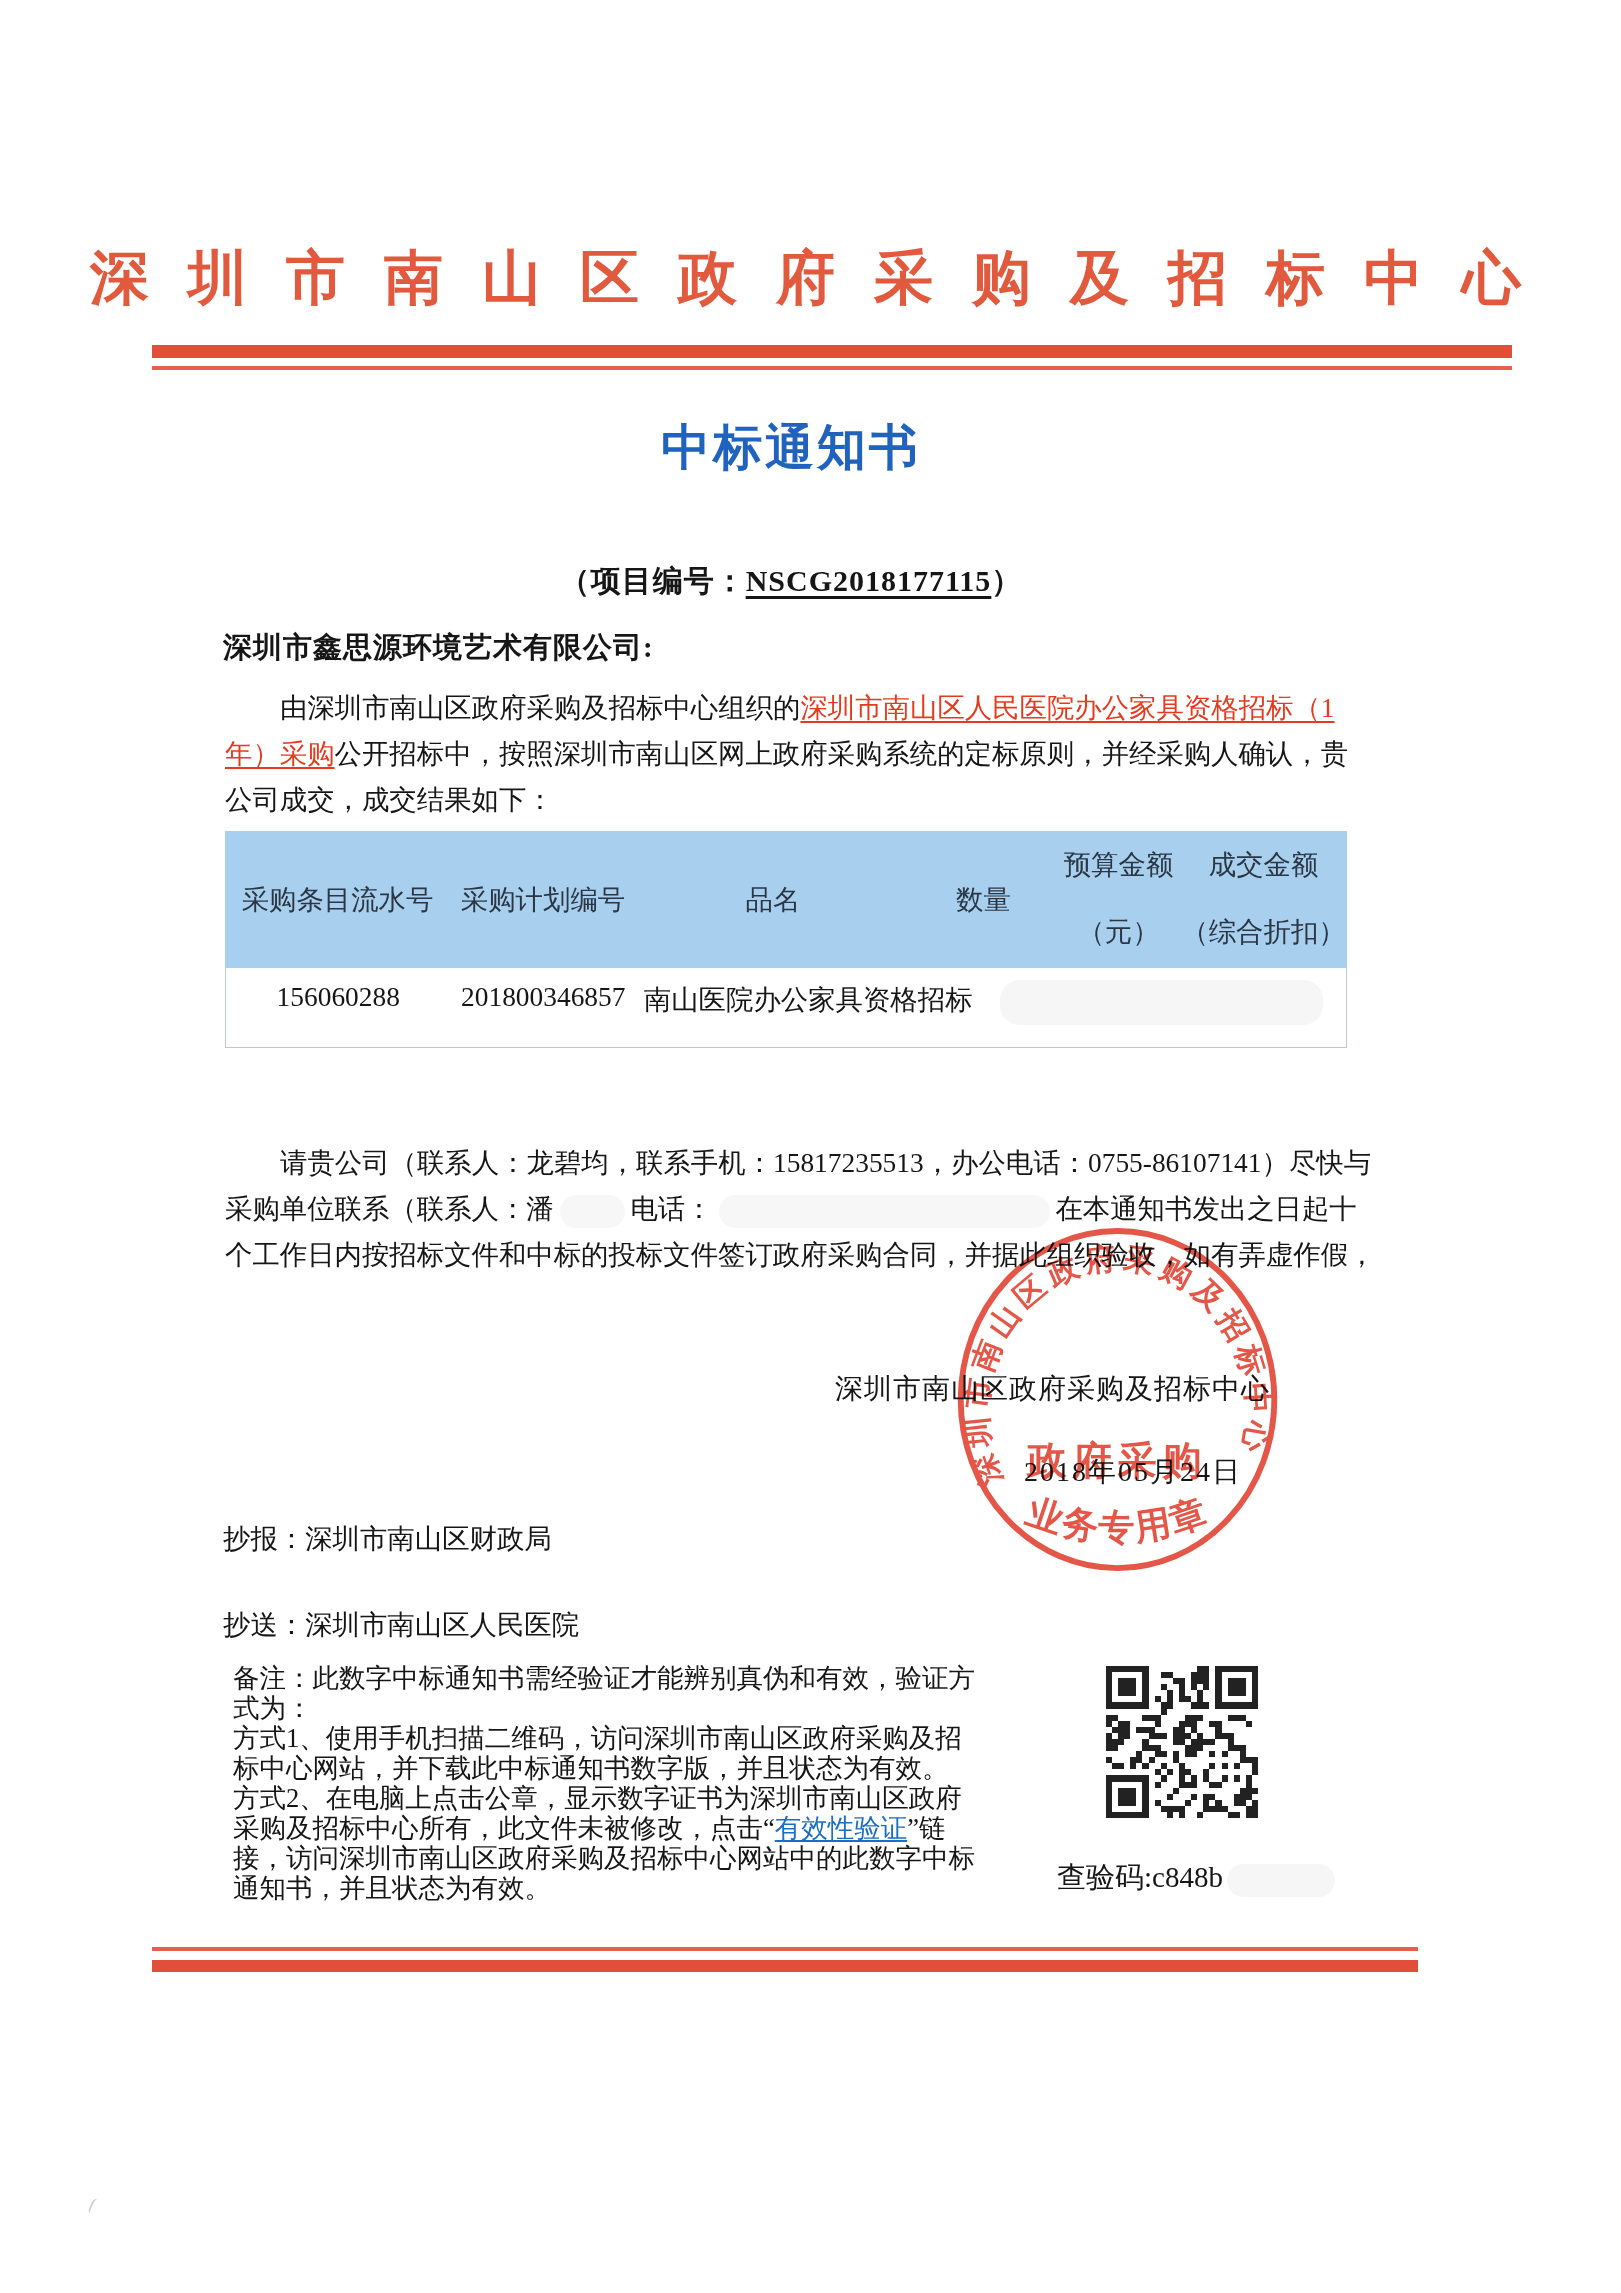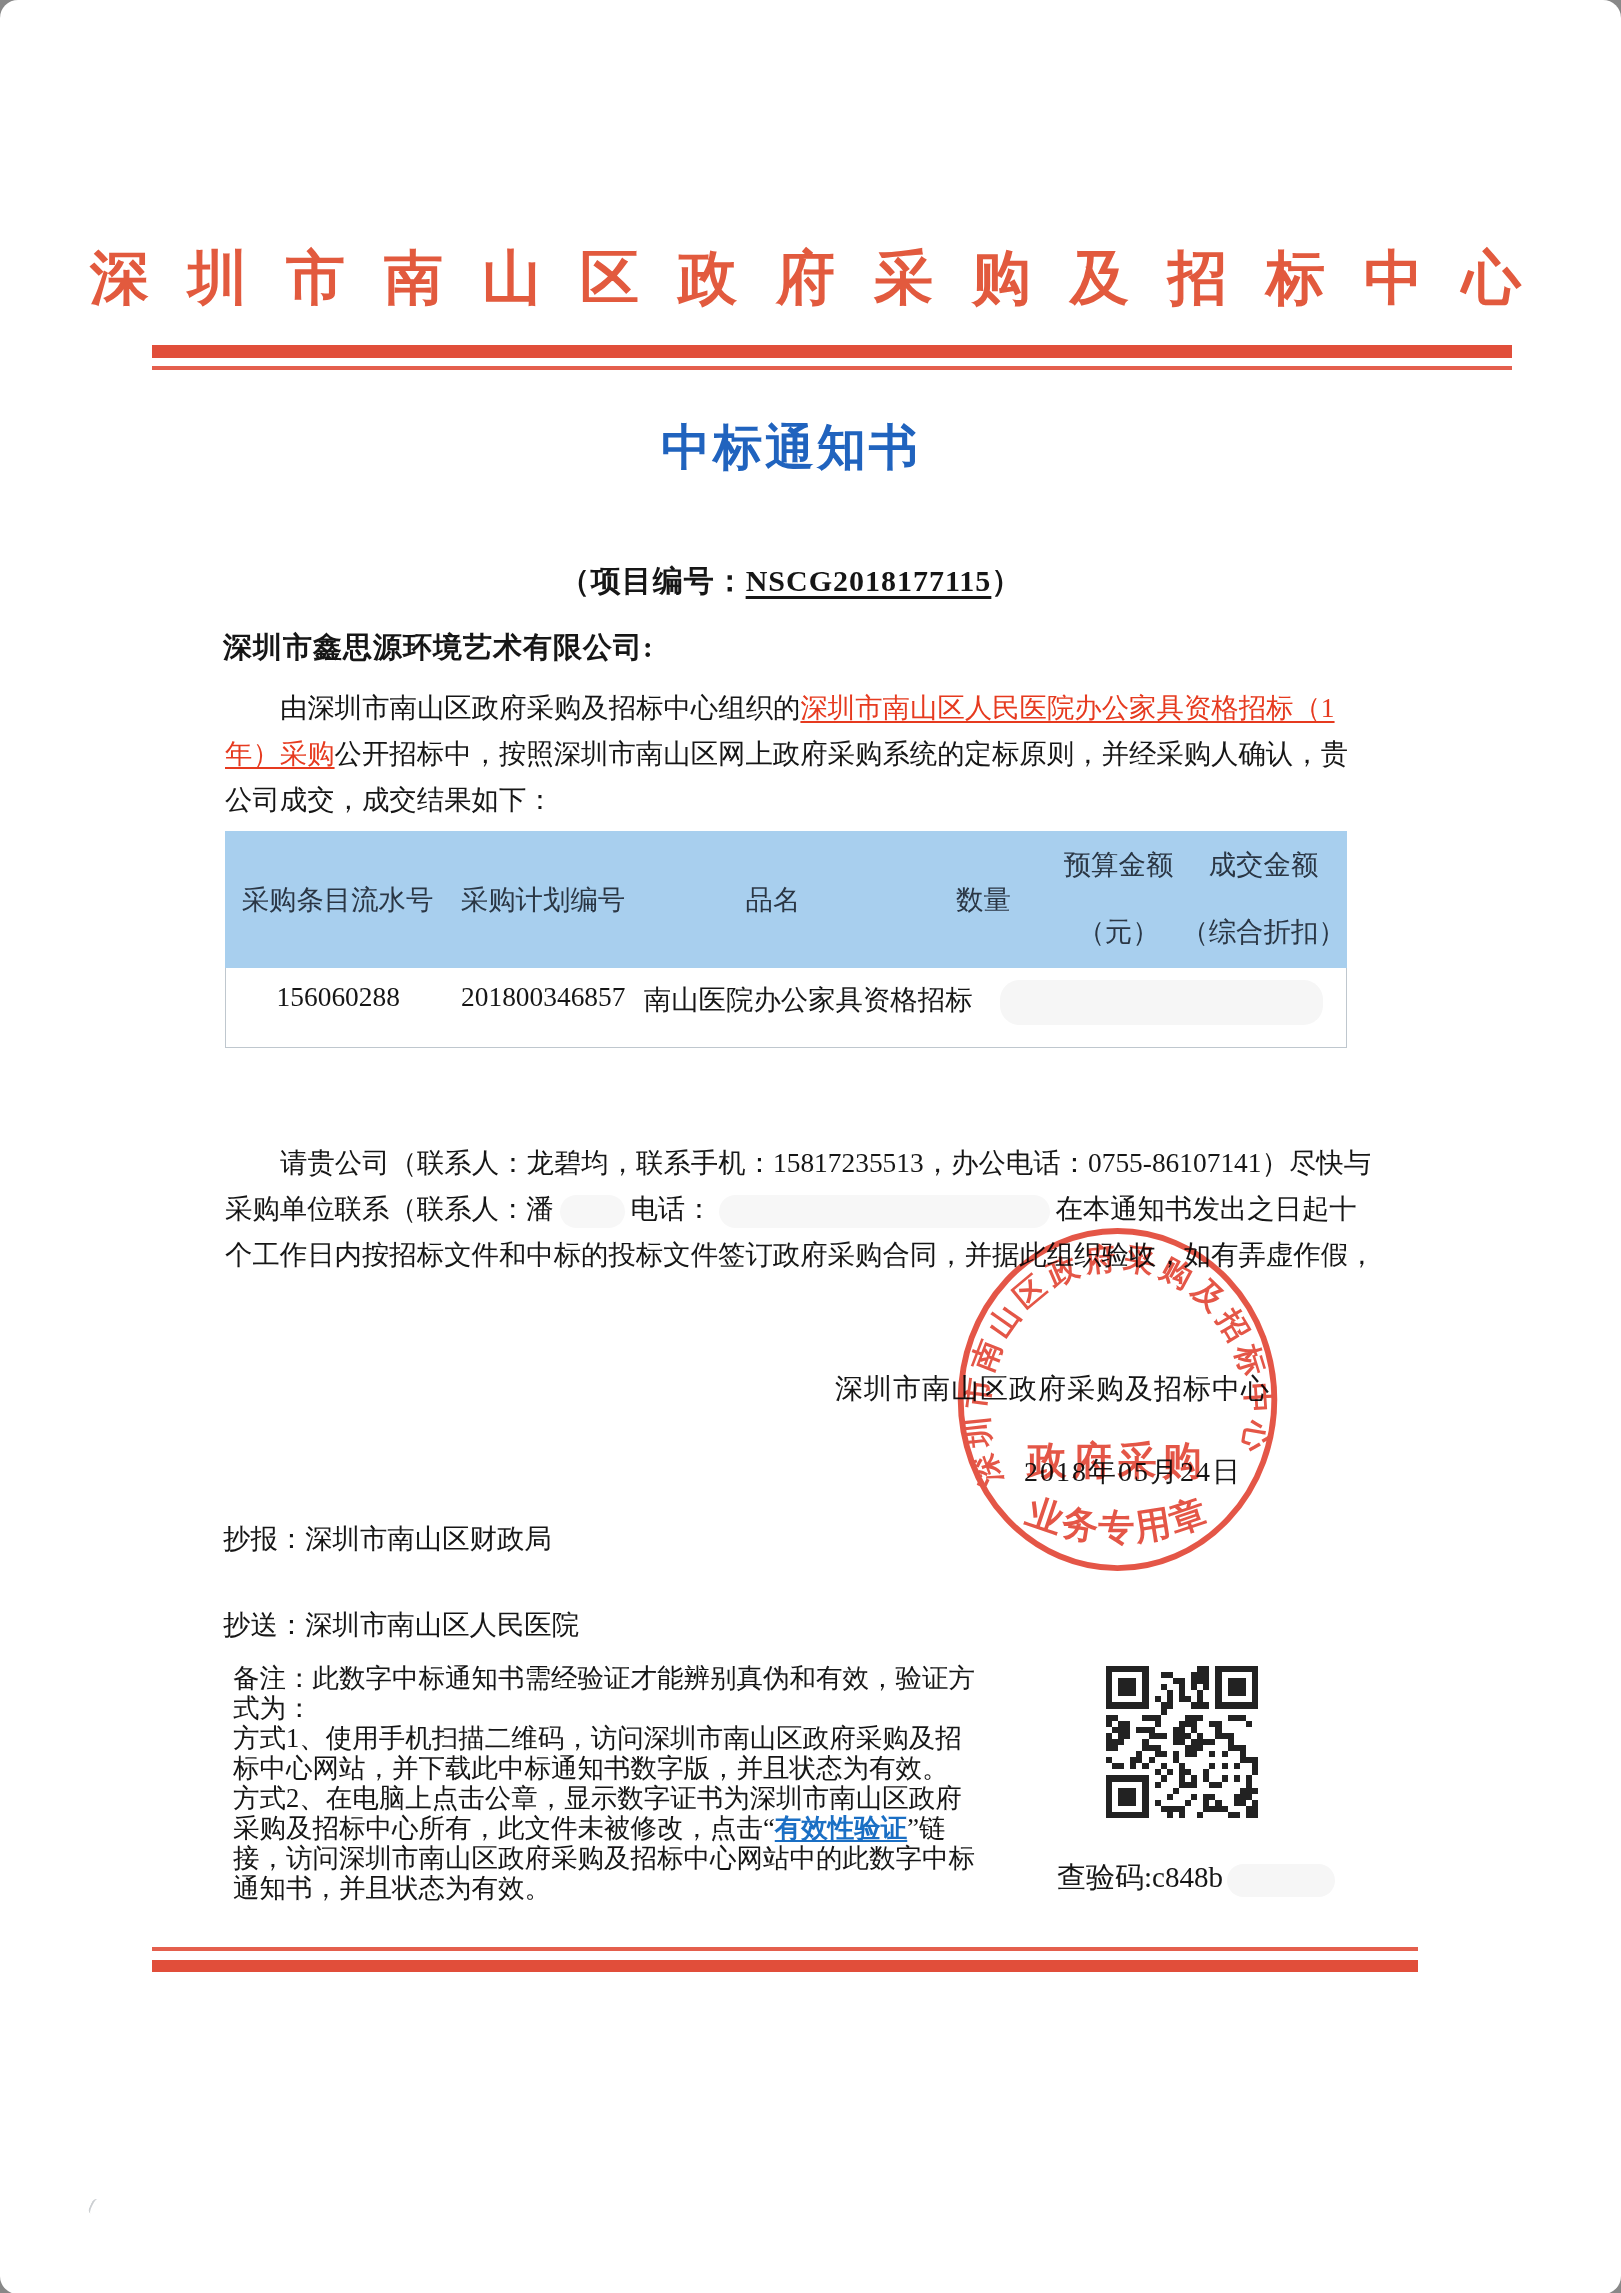--- a/index.html
+++ b/index.html
@@ -3,21 +3,21 @@
 <meta charset="utf-8">
 <style>
   :root{
     --header-red:#e25a3e; --rule-red:#e14e3a; --title-blue:#2063be;
     --link-red:#e63a1f; --link-blue:#1a6fc4; --stamp-red:#e03826;
     --table-header-bg:#a8cfee; --table-header-text:#2a3644;
     --ink:#161616; --qr-dark:#222222;
   }
   html,body{margin:0;padding:0;background:#888;}
   .page{position:relative;width:1621px;height:2294px;margin:0 auto;background:#ffffff;
-        font-family:"Liberation Serif","DejaVu Serif",serif;color:var(--ink);overflow:hidden;border-radius:18px;}
+        font-family:"Liberation Serif","DejaVu Serif",serif;color:var(--ink);overflow:hidden;}
 
   .header-title{position:absolute;left:0;top:239px;width:1621px;text-align:center;
         font-size:59px;font-weight:700;letter-spacing:39px;padding-left:29px;box-sizing:border-box;
         color:var(--header-red);white-space:nowrap;}
 
   .rule{position:absolute;background:var(--rule-red);}
   .rule-top-thick{left:152px;top:345px;width:1360px;height:12.7px;}
   .rule-top-thin{left:152px;top:366px;width:1360px;height:3.9px;opacity:.9;}
   .rule-bottom-thin{left:152px;top:1947px;width:1266px;height:3.9px;opacity:.9;}
   .rule-bottom-thick{left:152px;top:1960px;width:1266px;height:11.8px;}
@@ -61,21 +61,21 @@
   .stamp{position:absolute;left:946px;top:1223px;width:343px;height:363px;z-index:3;
         mix-blend-mode:multiply;opacity:.85;}
   .stamp text{fill:var(--stamp-red);font-family:"Liberation Serif","DejaVu Serif",serif;font-weight:700;}
   .stamp ellipse{fill:none;stroke:var(--stamp-red);stroke-width:6;}
 
   .cc{position:absolute;left:223px;font-size:27.4px;}
   .cc-report{top:1521px;} .cc-copy{top:1607px;}
 
   .remarks{position:absolute;left:233px;top:1663px;width:745px;font-size:26.5px;line-height:30px;
         white-space:pre-wrap;}
-  .blue-link{color:var(--link-blue);text-decoration:underline;text-underline-offset:2.9px;cursor:pointer;font-weight:bold;}
+  .blue-link{color:var(--link-blue);text-decoration:underline;text-underline-offset:2.9px;cursor:pointer;}
 
   .qr{position:absolute;left:1106px;top:1666px;width:152px;height:152px;fill:var(--qr-dark);
         shape-rendering:crispEdges;}
   .verify{position:absolute;left:1057px;top:1858px;font-size:29px;white-space:nowrap;}
   .verify-redact{display:inline-block;width:108px;height:33px;vertical-align:middle;margin-left:3.9px;}
 
   .stray-mark{position:absolute;left:90px;top:2199px;width:7.8px;height:15.7px;
         border-left:2.9px solid #9aa0a6;transform:rotate(25deg);opacity:.5;border-radius:40%;}
 </style>
 </head>

